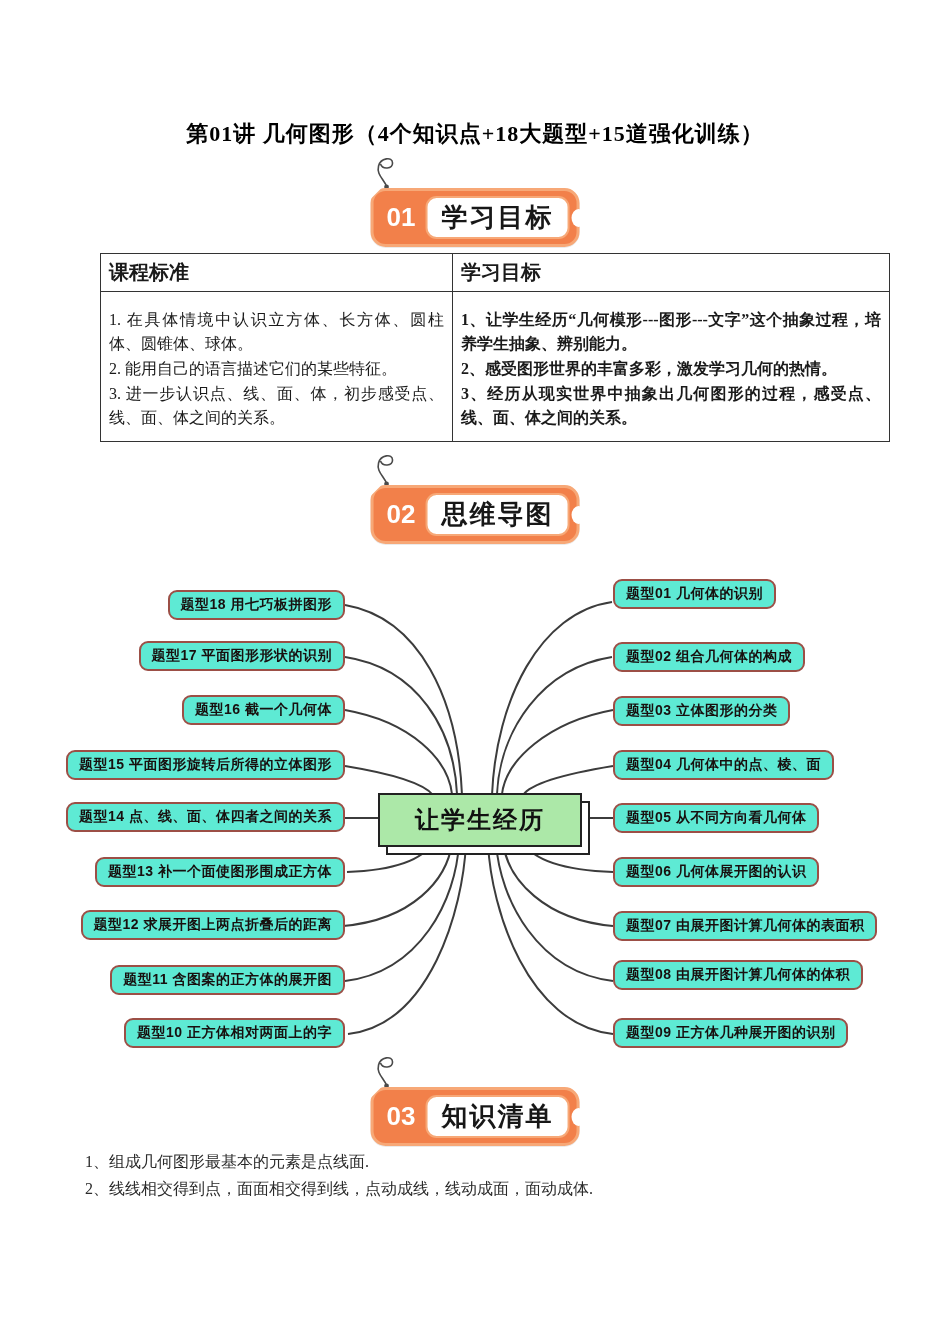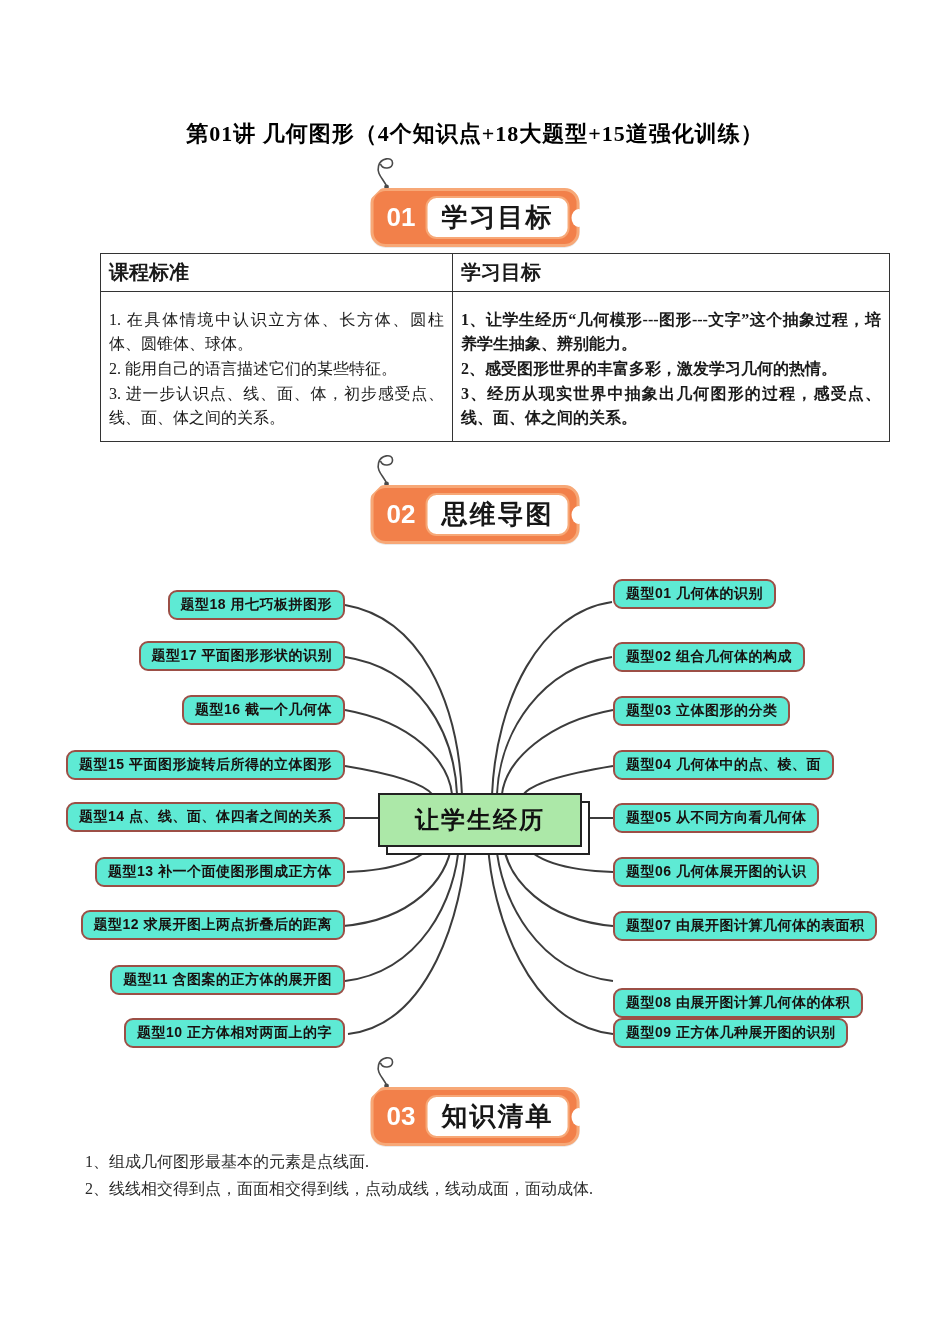--- a/index.html
+++ b/index.html
@@ -165,21 +165,21 @@
   <div class="mm-node mm-left" style="top:395px;">题型11 含图案的正方体的展开图</div>
   <div class="mm-node mm-left" style="top:448px;">题型10 正方体相对两面上的字</div>
 
   <div class="mm-node mm-right" style="top:1px;margin-top:8px;">题型01 几何体的识别</div>
   <div class="mm-node mm-right" style="top:72px;">题型02 组合几何体的构成</div>
   <div class="mm-node mm-right" style="top:126px;">题型03 立体图形的分类</div>
   <div class="mm-node mm-right" style="top:180px;">题型04 几何体中的点、棱、面</div>
   <div class="mm-node mm-right" style="top:233px;">题型05 从不同方向看几何体</div>
   <div class="mm-node mm-right" style="top:287px;">题型06 几何体展开图的认识</div>
   <div class="mm-node mm-right" style="top:341px;">题型07 由展开图计算几何体的表面积</div>
-  <div class="mm-node mm-right" style="top:418px;">题型08 由展开图计算几何体的体积</div>
+  <div class="mm-node mm-right" style="top:390px;">题型08 由展开图计算几何体的体积</div>
   <div class="mm-node mm-right" style="top:448px;">题型09 正方体几种展开图的识别</div>
 </div>
 
 <div class="badge-block" style="top:1087px;">
   <svg class="squiggle" width="36" height="38" viewBox="0 0 36 38">
     <path d="M14,34 C10,26 4,22 6,14 C8,6 20,4 20,11 C20,17 10,18 8,12" fill="none" stroke="#4a4a4a" stroke-width="1.6"></path>
     <circle cx="14" cy="35" r="2.4" fill="#4a4a4a"></circle>
   </svg>
   <div class="badge">
     <span class="badge-fold"></span>

